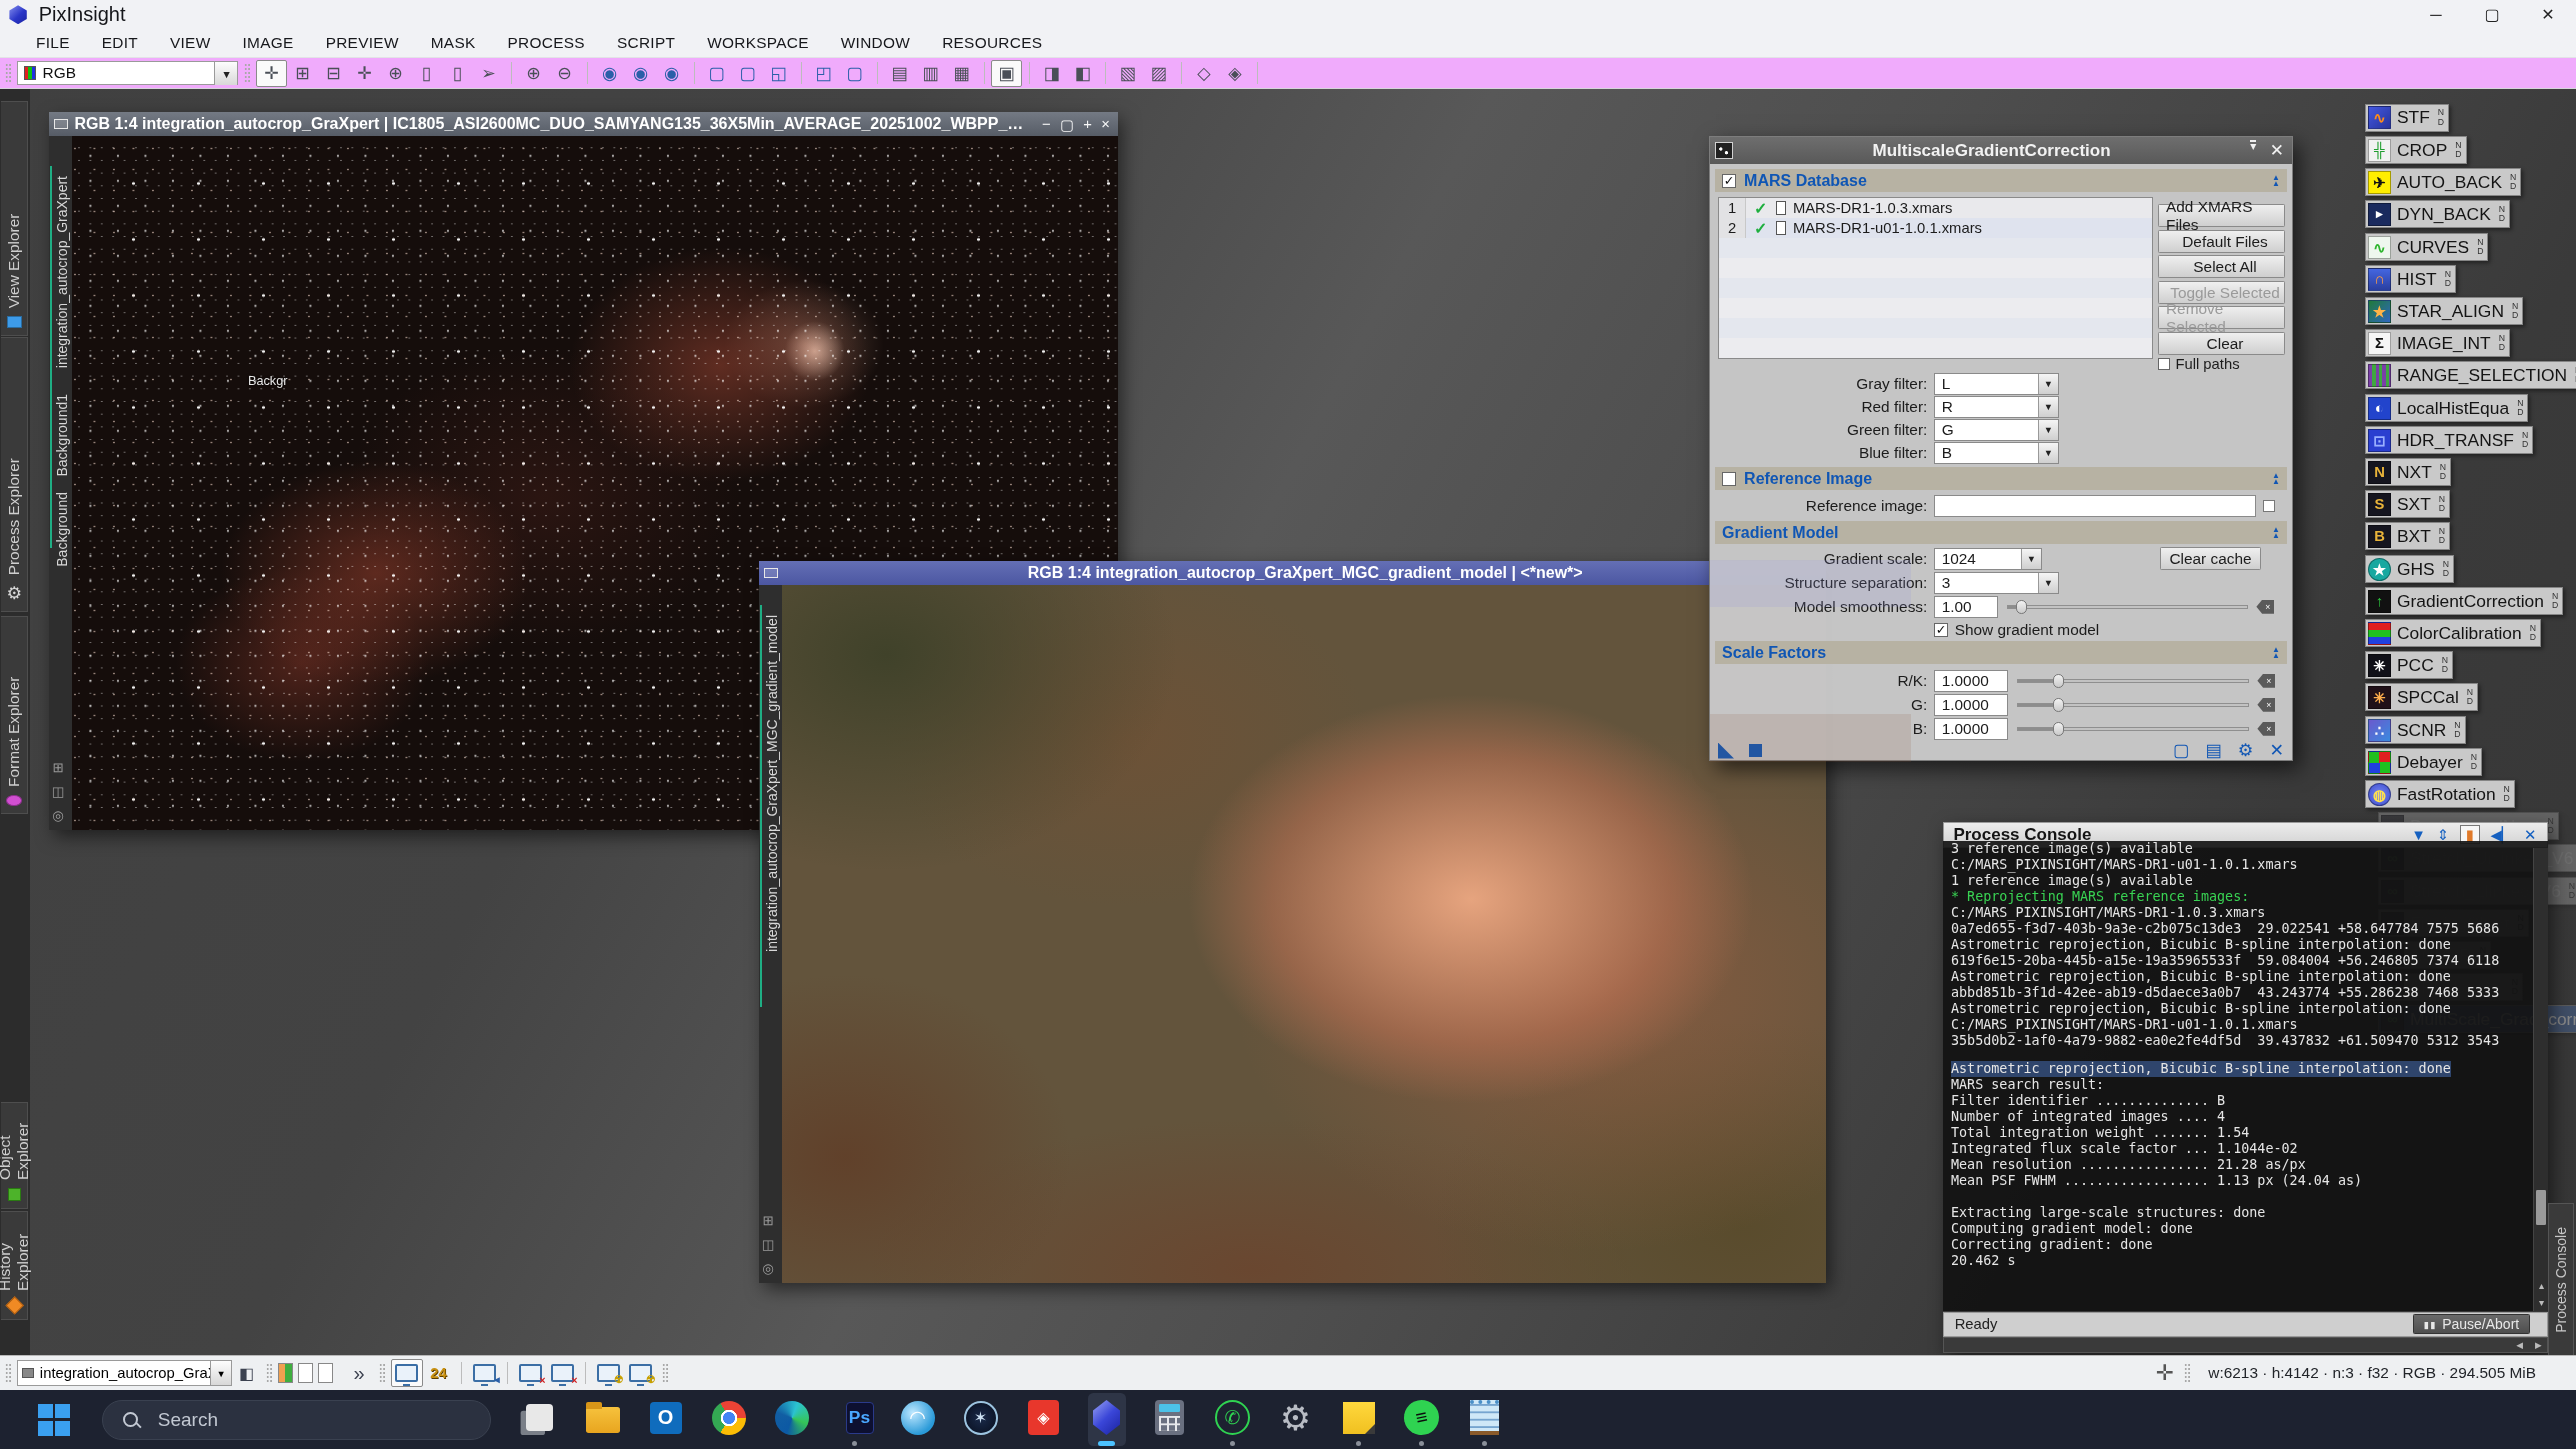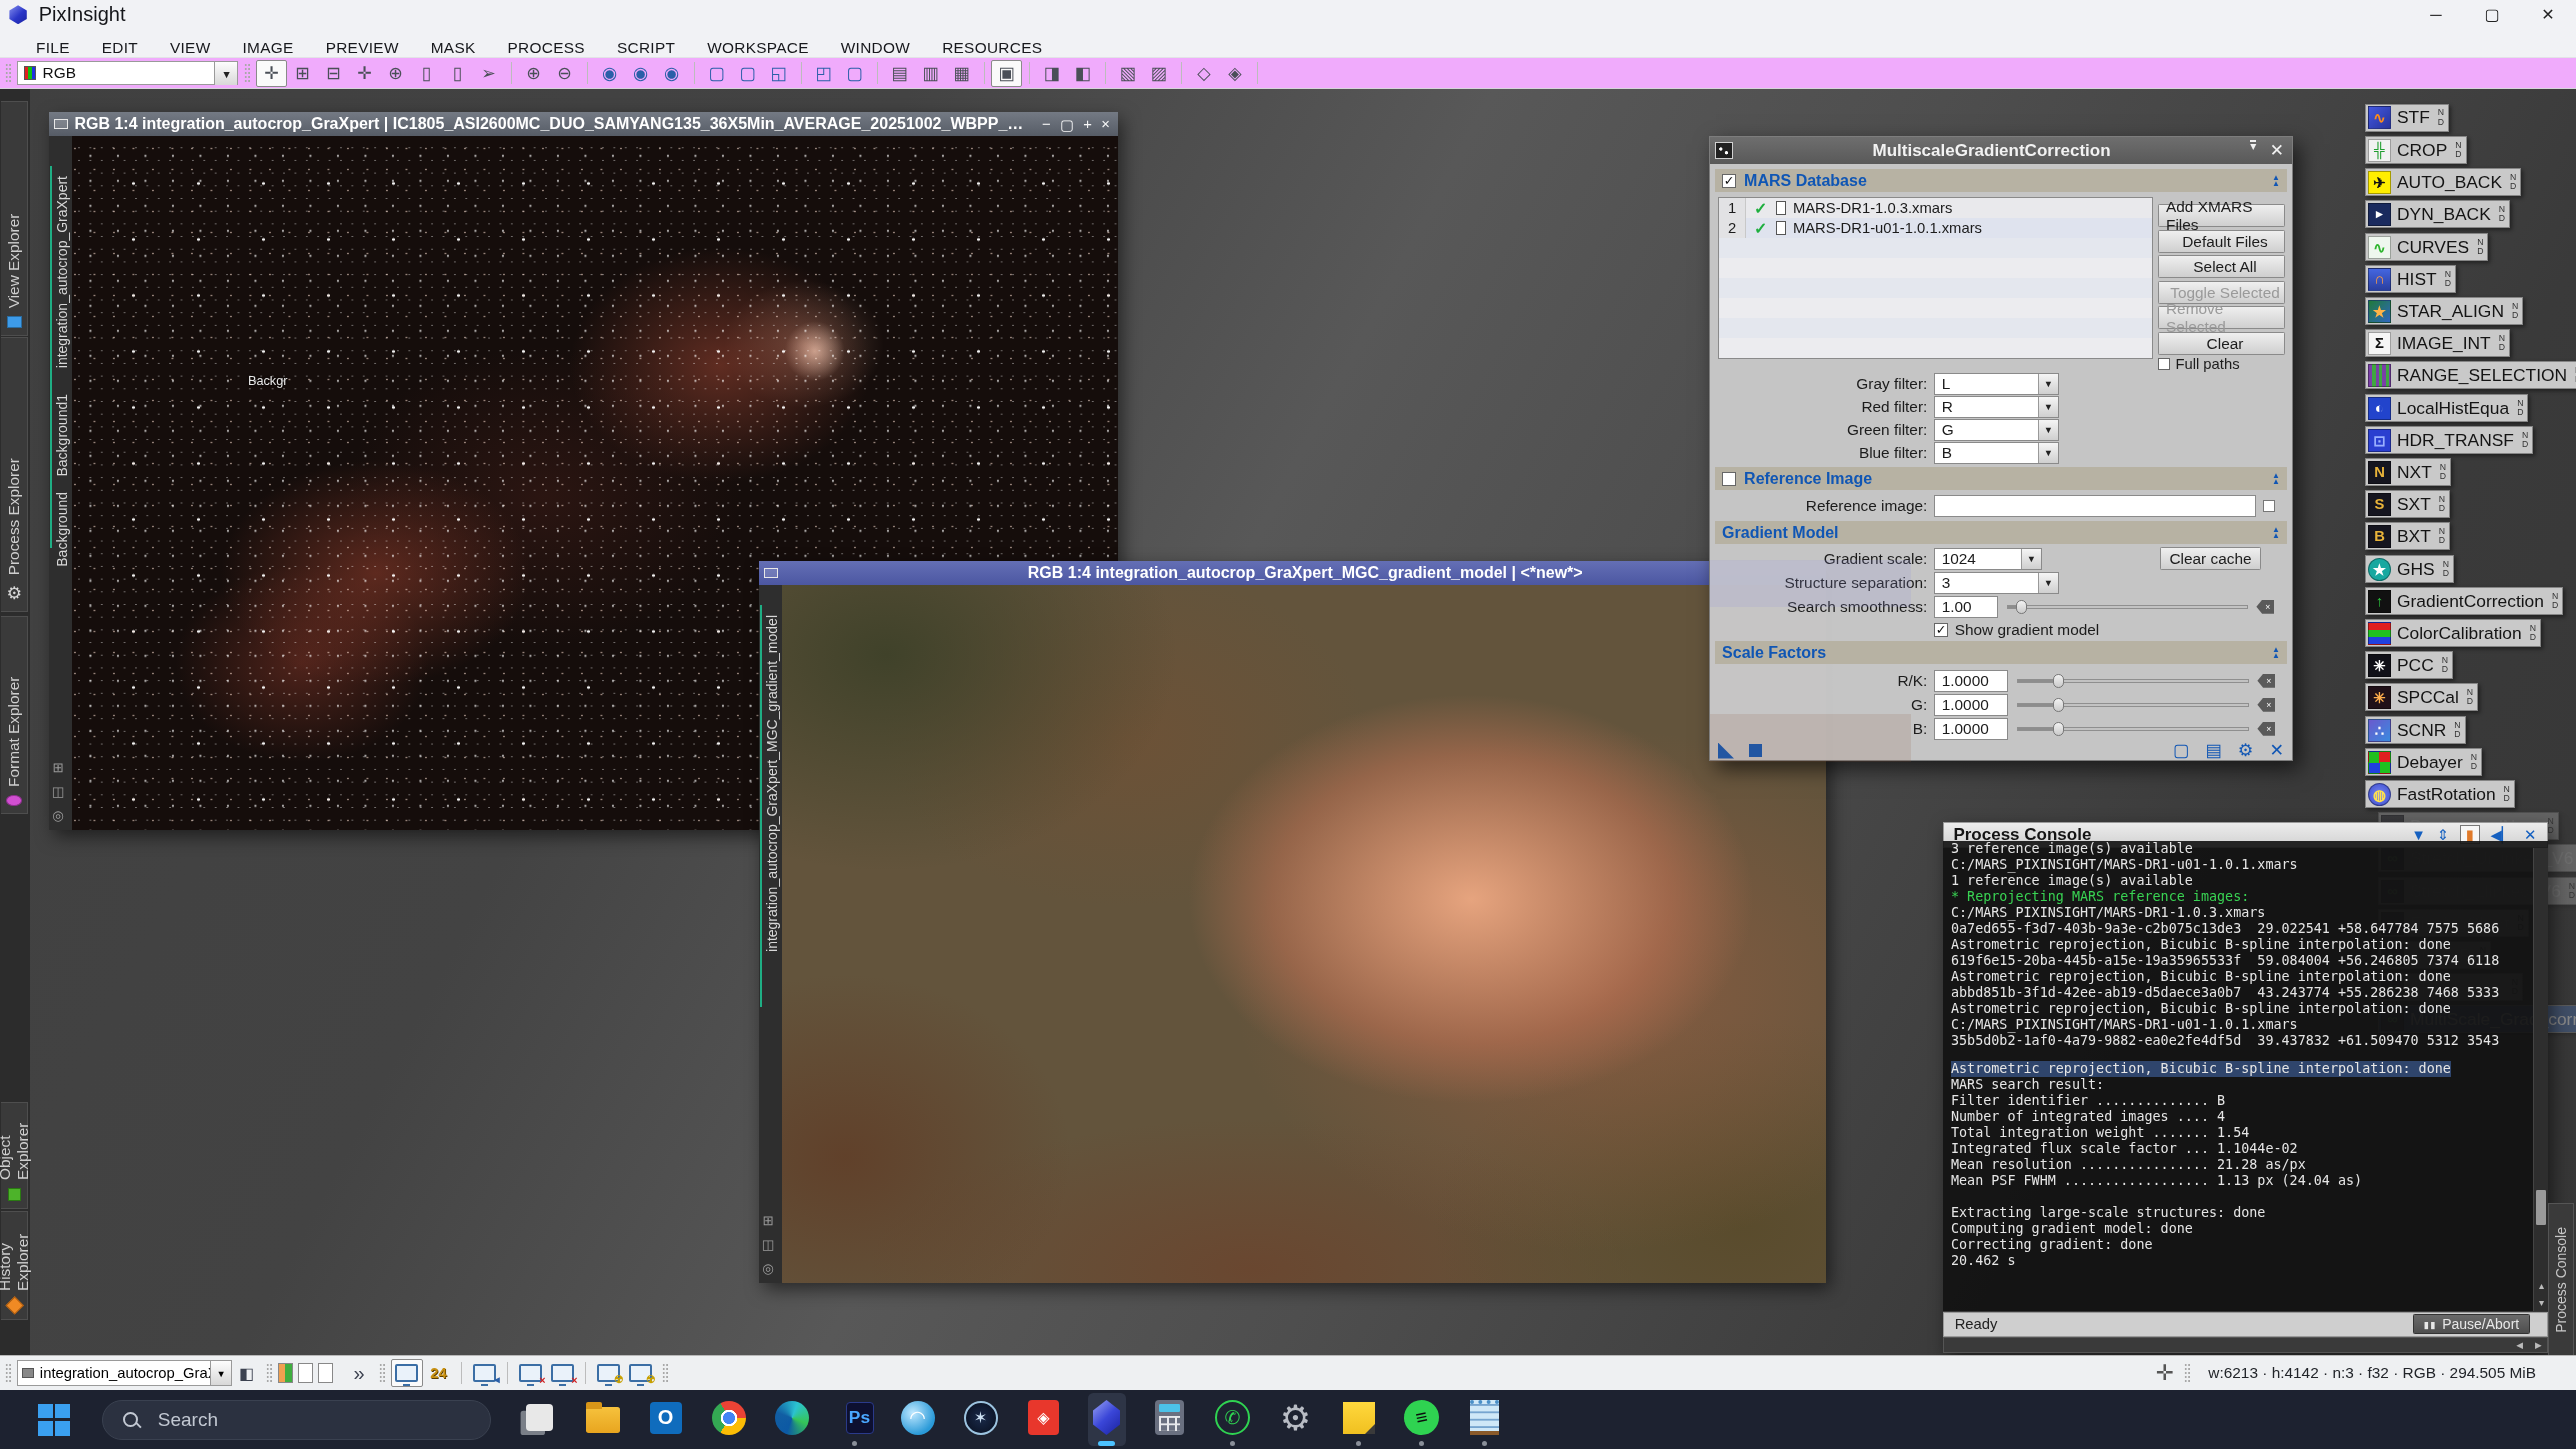--- a/index.html
+++ b/index.html
@@ -12,21 +12,21 @@
               display:flex; align-items:center; }
   #app-logo { width:17.4px; height:19px; margin-left:9.4px;
               background:linear-gradient(135deg,#8a93f0 0%,#2a36c8 55%,#1a22a0 100%);
               clip-path:polygon(50% 0,100% 28%,100% 72%,50% 100%,0 72%,0 28%); }
   #app-title { font-size:20px; color:#15161a; margin-left:12px; }
   .winbtns { position:absolute; right:0; top:0; height:29.5px; display:flex; }
   .winbtn { width:56px; height:29.5px; display:flex; align-items:center; justify-content:center;
             font-size:16px; color:#222; }
 
   #menubar { position:absolute; left:0; top:29.5px; width:2576px; height:28px; background:#f1f2f5;
-             display:flex; align-items:flex-end; padding-left:20px; gap:0; border-bottom:0.7px solid #e2e3e6;}
+             display:flex; align-items:center; padding-left:20px; gap:0; border-bottom:0.7px solid #e2e3e6;}
   .menu-item { font-size:15.4px; color:#17181c; padding:0 16px; letter-spacing:0.3px; }
 
   #toolbar { position:absolute; left:0; top:58px; width:2576px; height:31px; background:#f0abfc;
              display:flex; align-items:center; border-bottom:0.7px solid #d5d6d9; }
   .handle { width:6.7px; height:20px; margin:0 5.4px;
             background-image:radial-gradient(#a8a8a8 1.1px, transparent 1.2px); background-size:3.4px 4px; }
   #rgb-select { width:221px; height:24px; background:#fff; border:0.7px solid #9a9a9a;
                 display:flex; align-items:center; position:relative; }
   #rgb-chip { width:12px; height:14.8px; margin-left:5.4px;
               background:linear-gradient(90deg,#e02020 0 33%,#10c010 33% 66%,#2030e0 66% 100%); border:0.7px solid #555;}
@@ -766,21 +766,21 @@
         <div class="pbtn" style="width:101px;height:23px;margin-left:118px;">Clear cache</div>
       </div>
       <div class="mrow" style="top:435px;">
         <span class="flabel">Structure separation:</span>
         <div class="ddown" style="width:125px;">
           <span class="dval">3</span>
           <span class="darr">▼</span>
         </div>
       </div>
       <div class="mrow" style="top:459px;">
-        <span class="flabel">Search smoothness:</span>
+        <span class="flabel">Model smoothness:</span>
         <div class="field" style="width:64px;">
           <span>1.00</span>
         </div>
         <div class="slider" style="width:241px;margin-left:9.4px;">
           <div class="fill" style="width:3%;"></div>
             <div class="thumb" style="left:3%;"></div>
         </div>
         <span class="reset" style="margin-left:8px;">×</span>
       </div>
       <div class="mrow" style="top:482px;">

